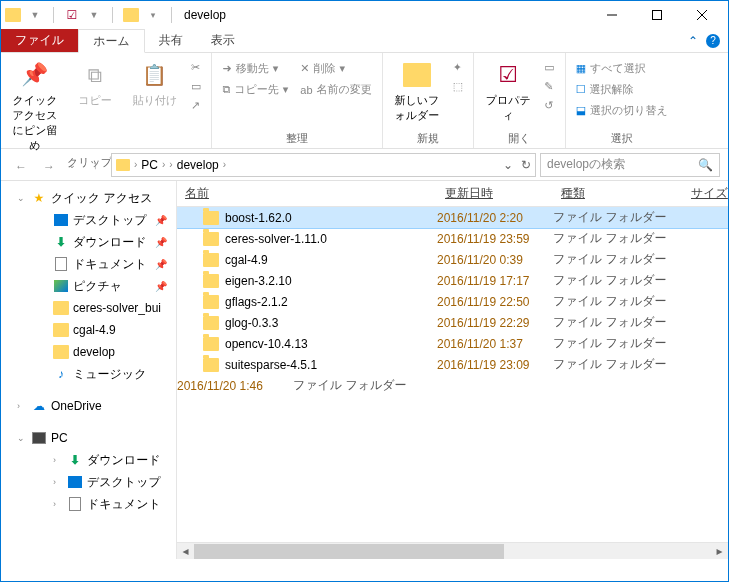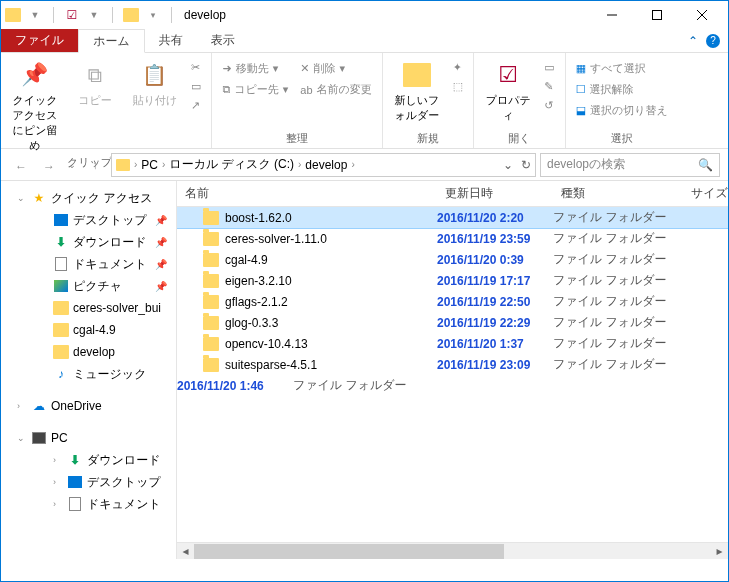--- a/index.html
+++ b/index.html
@@ -46,31 +46,31 @@
 .main { display: flex; height: calc(100% - 28px - 24px - 96px - 32px - 22px); }
 .sidebar { width: 176px; border-right: 1px solid #e5e5e5; overflow: hidden; padding-top: 6px; }
 .tree-item { display: flex; align-items: center; height: 22px; padding-left: 16px; gap: 4px; font-size: 12px; }
 .tree-item.child { padding-left: 52px; }
 .tree-item .exp { width: 10px; color: #888; font-size: 9px; }
 .tree-item .ic { width: 16px; height: 16px; display: flex; align-items: center; justify-content: center; }
 .tree-item .pin { margin-left: auto; margin-right: 8px; color: #888; font-size: 10px; }
 .tree-space { height: 10px; }
 
 .content { flex: 1; display: flex; flex-direction: column; }
-.colhead { height: 26px; display: flex; align-items: center; border-bottom: 1px solid #e5e5e5; font-size: 12px; color: #444; }
+.colhead { height: 26px; display: flex; align-items: center; border-bottom: 1px solid #e5e5e5; font-size: 12px; color: #444; text-decoration: underline; }
 .colhead .col { padding-left: 8px; }
 .col-name { width: 260px; }
 .col-date { width: 116px; }
 .col-type { width: 130px; }
 .col-size { flex: 1; }
 .filelist { flex: 1; overflow: hidden; }
 .file-row { display: flex; align-items: center; height: 21px; font-size: 12px; }
 .file-row.selected { background: #cce8ff; outline: 1px solid #99d1ff; }
 .file-row .name-cell { width: 260px; padding-left: 26px; display: flex; align-items: center; gap: 6px; }
-.file-row .date-cell { width: 116px; color: #1d4ed8; font-weight: bold; }
+.file-row .date-cell { width: 116px; color: #a16207; }
 .file-row .type-cell { width: 130px; color: #555; }
 .folder-ic { width: 16px; height: 14px; background: #ffd868; border-radius: 1px; position: relative; }
 .folder-ic::before { content: ""; position: absolute; top: -3px; left: 0; width: 6px; height: 3px; background: #ffd868; border-radius: 1px 1px 0 0; }
 .scroll-h { height: 17px; background: #f0f0f0; display: flex; align-items: center; border-top: 1px solid #e5e5e5; }
 .scroll-h .track { flex: 1; height: 15px; position: relative; }
 .scroll-h .thumb { position: absolute; left: 0; width: 60%; height: 100%; background: #cdcdcd; }
 .scroll-h .arr { width: 17px; height: 17px; display: flex; align-items: center; justify-content: center; color: #666; }
 
 
 .statusbar { height: 22px; border-top: 1px solid #e5e5e5; display: flex; align-items: center; padding: 0 8px; font-size: 11px; color: #444; margin-top: 36px; }
@@ -264,21 +264,20 @@
 <div class="addrrow">
   <div class="nav-btn">←</div>
   <div class="nav-btn">→</div>
   <div class="nav-btn" style="width:14px;font-size:9px">⌄</div>
   <div class="nav-btn">↑</div>
   <div class="addrbar">
     <span class="ic-folder" style="width:14px;height:12px"></span>
     <span class="chev">›</span>
     <span class="crumb">PC</span>
     <span class="chev">›</span>
-    <span class="crumb">ローカル ディスク (C:)</span>
     <span class="chev">›</span>
     <span class="crumb">develop</span>
     <span class="chev">›</span>
     <span class="spacer"></span>
     <span style="color:#666">⌄</span>
     <span style="color:#666;margin-left:4px">↻</span>
   </div>
   <div class="searchbox">
     <span class="ph">developの検索</span>
     <span style="color:#666">🔍</span>

